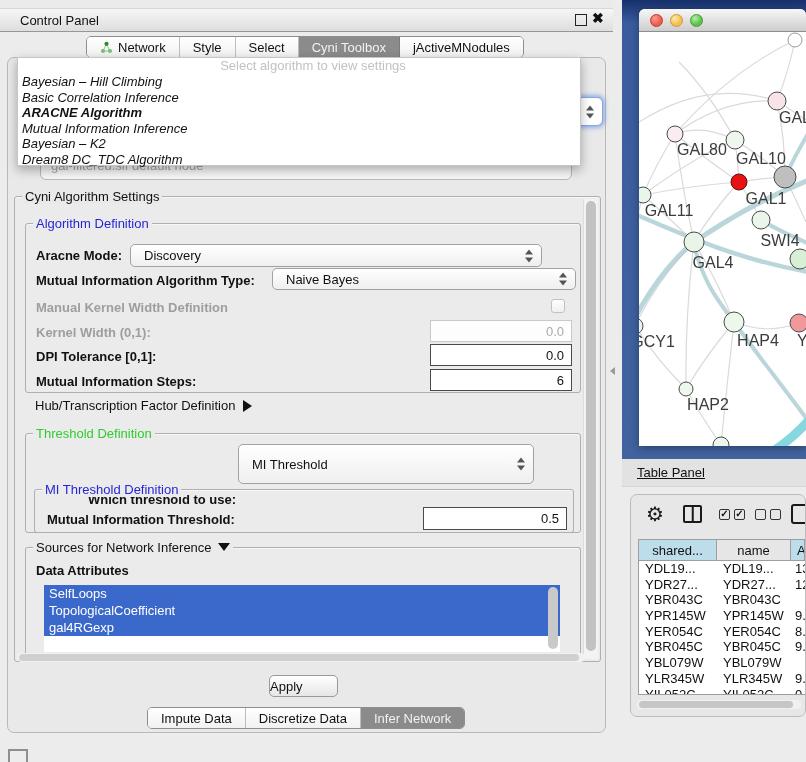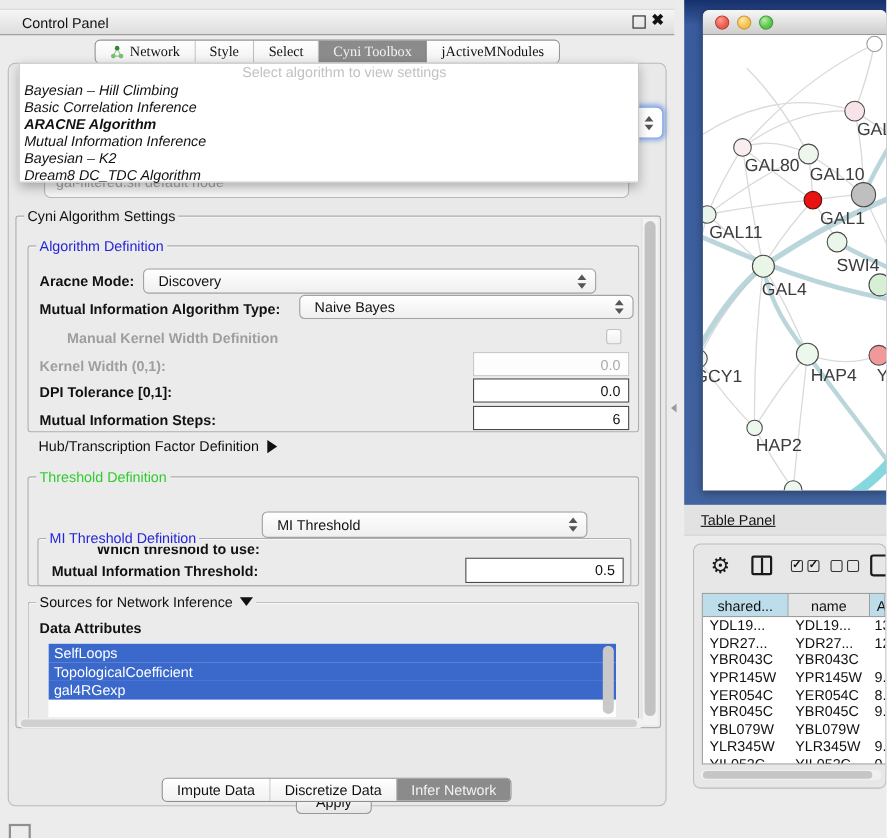--- a/index.html
+++ b/index.html
@@ -72,21 +72,21 @@
   .vscroll{position:absolute;background:#F3F3F3;border-left:1px solid #DDD;}
   .vthumb{position:absolute;background:#C2C2C2;border-radius:5px;}
   .hscroll{position:absolute;background:#F1F1F1;border-radius:5px;}
   .hthumb{position:absolute;background:#D0D0D0;border-radius:5px;}
 
   .listbox{position:absolute;background:#FFF;overflow:hidden;}
   .attr-item{height:17px;line-height:17px;font-size:13px;color:#FFF;background:#3A68CB;
              padding-left:5px;white-space:nowrap;}
 
   .btn{position:absolute;background:linear-gradient(#FFFFFF,#E6E6E6);border:1px solid #999;
-       border-radius:5px;font-size:13px;display:flex;align-items:center;justify-content:center;box-sizing:border-box;margin-top:43px;}
+       border-radius:5px;font-size:13px;display:flex;align-items:center;justify-content:flex-start;box-sizing:border-box;}
   .mini-icon{left:8px;top:749px;width:16px;height:13px;border:2px solid #8F8F8F;background:#EDEDED;}
 
   
   .divider-handle{left:610px;top:367px;width:0;height:0;border-top:4px solid transparent;
                   border-bottom:4px solid transparent;border-right:5px solid #9A9A9A;}
   .blue-frame{left:622px;top:0;width:184px;height:459px;
               background:linear-gradient(180deg,#16306B 0%,#3A5C9E 5%,#41639F 100%);}
   .mac-window{position:absolute;left:17px;top:9px;width:167px;height:437px;background:#FFF;
               border-radius:6px 6px 0 0;box-shadow:0 2px 8px rgba(0,0,0,.35);}
   .mac-titlebar{height:22px;background:linear-gradient(#F7F7F7,#CDCDCD);border-bottom:1px solid #8E8E8E;
@@ -133,21 +133,21 @@
 
 <div class="stage">
 
   <div class="abs cp-topstrip"></div>
   <div class="abs cp-titlebar">
     <span class="cp-title">Control Panel</span>
     <span class="float-box"></span>
     <span class="close-x">✖</span>
   </div>
 
-  <div class="tabbar" style="left:86px;top:36px;font-family:Liberation Serif, serif;">
+  <div class="tabbar" style="left:86px;top:36px;">
     <div class="tab">
       <span class="ticon">
         <svg width="13" height="13" viewBox="0 0 13 13">
           <path d="M6.5,3 L3,10 M6.5,3 L10,10 M3,10 L10,10" stroke="#9BBF9B" stroke-width="1" fill="none"></path>
           <circle cx="6.5" cy="2.8" r="2.1" fill="#2E8B2E"></circle>
           <circle cx="3" cy="10" r="2.1" fill="#74C274"></circle>
           <circle cx="10" cy="10" r="2.1" fill="#74C274"></circle>
         </svg>
       </span>
       <span>Network</span>
@@ -202,21 +202,21 @@
         <span class="cv">Discovery</span>
         <span class="spin"></span>
       </div>
 
       <span class="lbl bold" style="left:10px;top:49px;">Mutual Information Algorithm Type:</span>
       <div class="combo" style="left:246px;top:44px;width:304px;height:22px;">
         <span class="cv">Naive Bayes</span>
         <span class="spin"></span>
       </div>
 
-      <span class="lbl bold grayed" style="left:10px;top:76px;margin-left:25px;">Manual Kernel Width Definition</span>
+      <span class="lbl bold grayed" style="left:10px;top:76px;">Manual Kernel Width Definition</span>
       <span class="cb" style="left:525px;top:75px;"></span>
 
       <span class="lbl bold grayed" style="left:10px;top:101px;">Kernel Width (0,1):</span>
       <div class="field disabled" style="left:404px;top:96px;width:142px;height:22px;">
         <span>0.0</span>
       </div>
 
       <span class="lbl bold" style="left:10px;top:125px;">DPI Tolerance [0,1]:</span>
       <div class="field" style="left:404px;top:120px;width:142px;height:22px;">
         <span>0.0</span>
@@ -229,21 +229,21 @@
     </div>
 
     <span class="lbl" style="left:20px;top:201px;">
       <span>Hub/Transcription Factor Definition</span><span class="tri-r"></span>
     </span>
 
     <div class="grp" style="left:10px;top:236px;width:556px;height:100px;">
       <span class="gt green">Threshold Definition</span>
 
       <span class="lbl bold" style="left:62px;top:26px;margin-top:32px;">Which threshold to use:</span>
-      <div class="combo" style="left:212px;top:31px;width:296px;height:24px;">
+      <div class="combo" style="left:212px;top:10px;width:296px;height:40px;">
         <span class="cv">MI Threshold</span>
         <span class="spin"></span>
       </div>
 
       <div class="grp" style="left:8px;top:55px;width:540px;height:44px;">
         <span class="gt blue">MI Threshold Definition</span>
         <span class="lbl bold" style="left:12px;top:22px;">Mutual Information Threshold:</span>
         <div class="field" style="left:388px;top:17px;width:144px;height:23px;">
           <span>0.5</span>
         </div>

